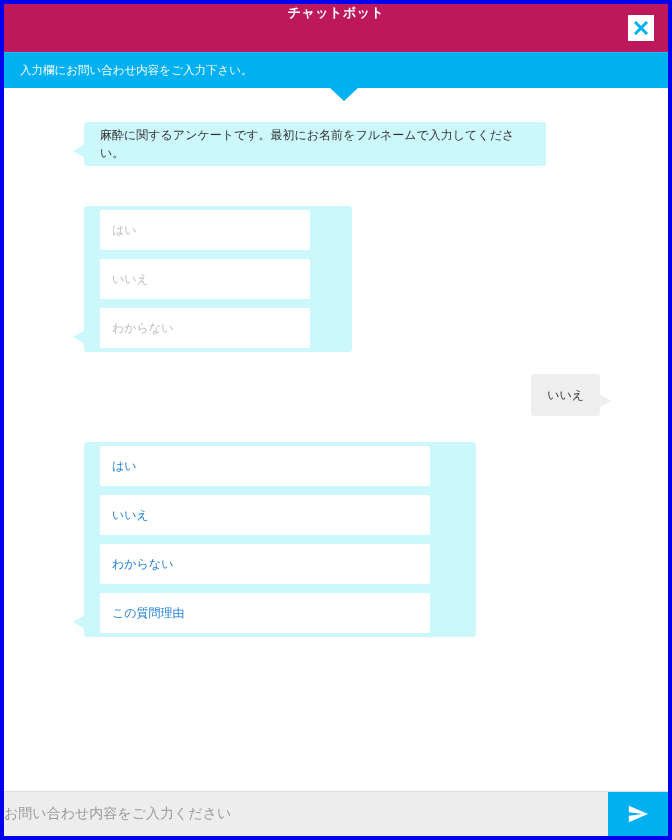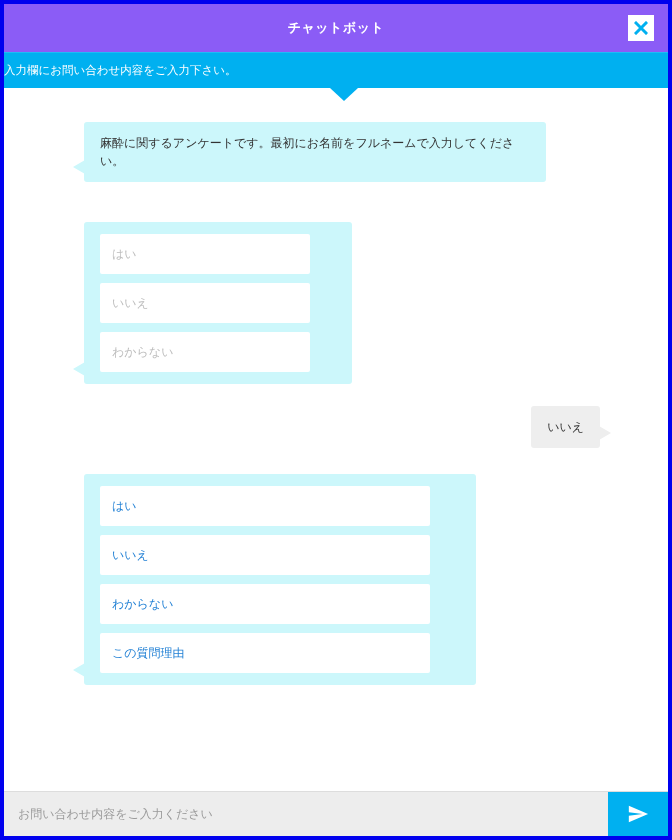--- a/index.html
+++ b/index.html
@@ -20,24 +20,24 @@
     width: 664px;
     height: 832px;
     background: #ffffff;
     display: flex;
     flex-direction: column;
     overflow: hidden;
   }
   .titlebar {
     position: relative;
     height: 48px;
-    background: #8b5cf6;
-    flex: 0 0 auto;
-    display: flex;
-    align-items: center;
+    background: #be185d;
+    flex: 0 0 auto;
+    display: flex;
+    align-items: flex-start;
     justify-content: center;
   }
   .titlebar .title {
     color: #ffffff;
     font-size: 13px;
     font-weight: bold;
     letter-spacing: 0.5px;
   }
   .close-btn {
     position: absolute;
@@ -52,20 +52,21 @@
     cursor: pointer;
   }
   .close-btn svg { display: block; }
   .subheader {
     height: 36px;
     background: #00b0f0;
     border-top: 1px solid #1ebcf5;
     flex: 0 0 auto;
     display: flex;
     align-items: center;
+    padding-left: 16px;
     box-sizing: border-box;
   }
   .subheader .sub-text {
     color: #ffffff;
     font-size: 11.5px;
   }
   .chat-area {
     position: relative;
     flex: 1 1 auto;
     background: #ffffff;
@@ -90,21 +91,21 @@
   .row.bot { justify-content: flex-start; }
   .row.user { justify-content: flex-end; }
 
   .bubble-bot {
     position: relative;
     background: #ccf7fb;
     color: #333333;
     font-size: 12px;
     line-height: 1.5;
     border-radius: 3px;
-    padding: 12px 16px;
+    padding: 4px 16px;
     margin-left: 66px;
     max-width: 430px;
   }
   .bubble-bot::before {
     content: "";
     position: absolute;
     left: -11px;
     bottom: 8px;
     width: 0;
     height: 0;
@@ -166,23 +167,23 @@
     display: flex;
     align-items: center;
     border-top: 1px solid #dddddd;
   }
   .input-field {
     flex: 1 1 auto;
     border: none;
     outline: none;
     background: transparent;
     font-family: Liberation Serif, serif;
-    font-size: 12px;
+    font-size: 14px;
     color: #9a9a9a;
-    padding-left: 14px;
+    padding-left: 0;
     height: 100%;
   }
   .input-field::placeholder { color: #9a9a9a; }
   .send-btn {
     width: 60px;
     height: 44px;
     background: #00b0f0;
     display: flex;
     align-items: center;
     justify-content: center;

